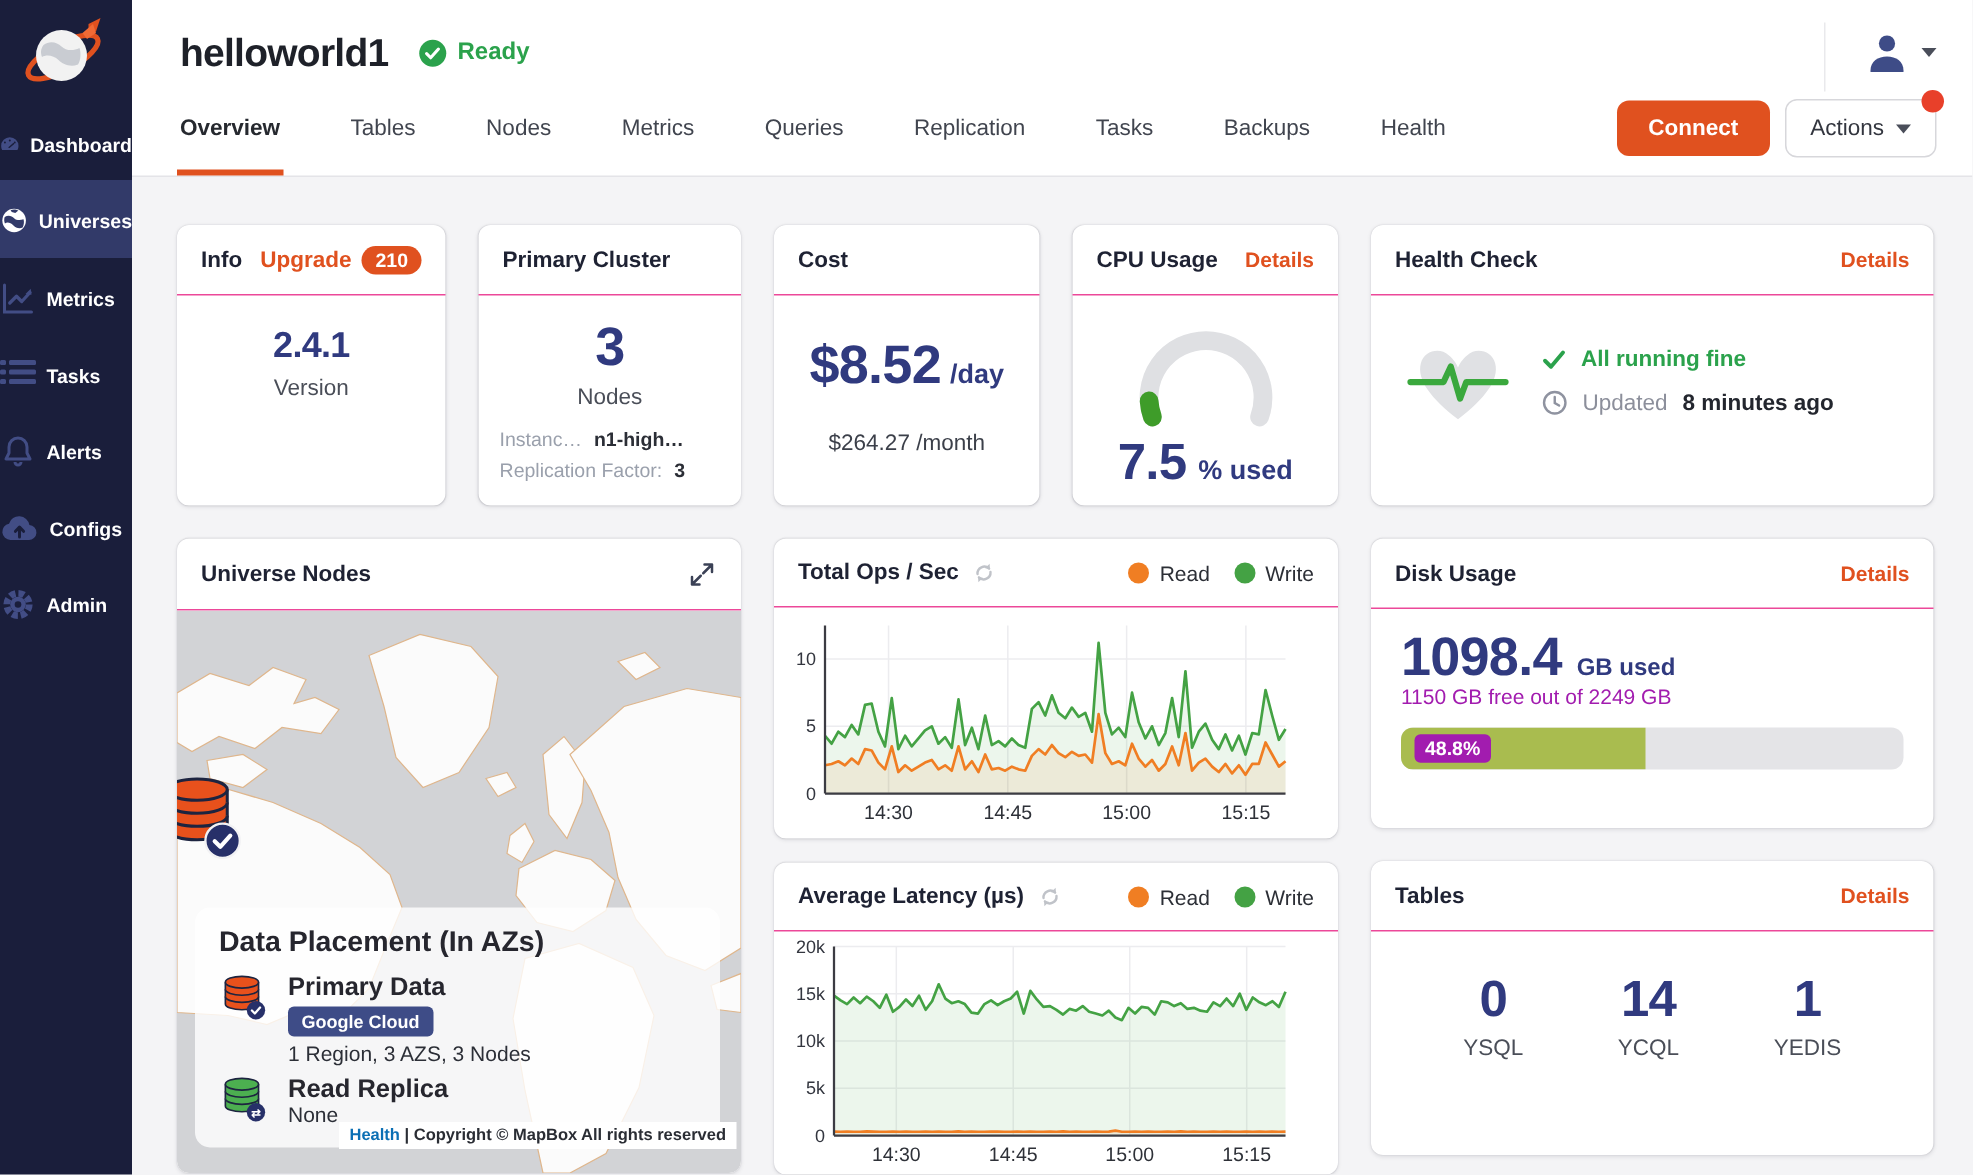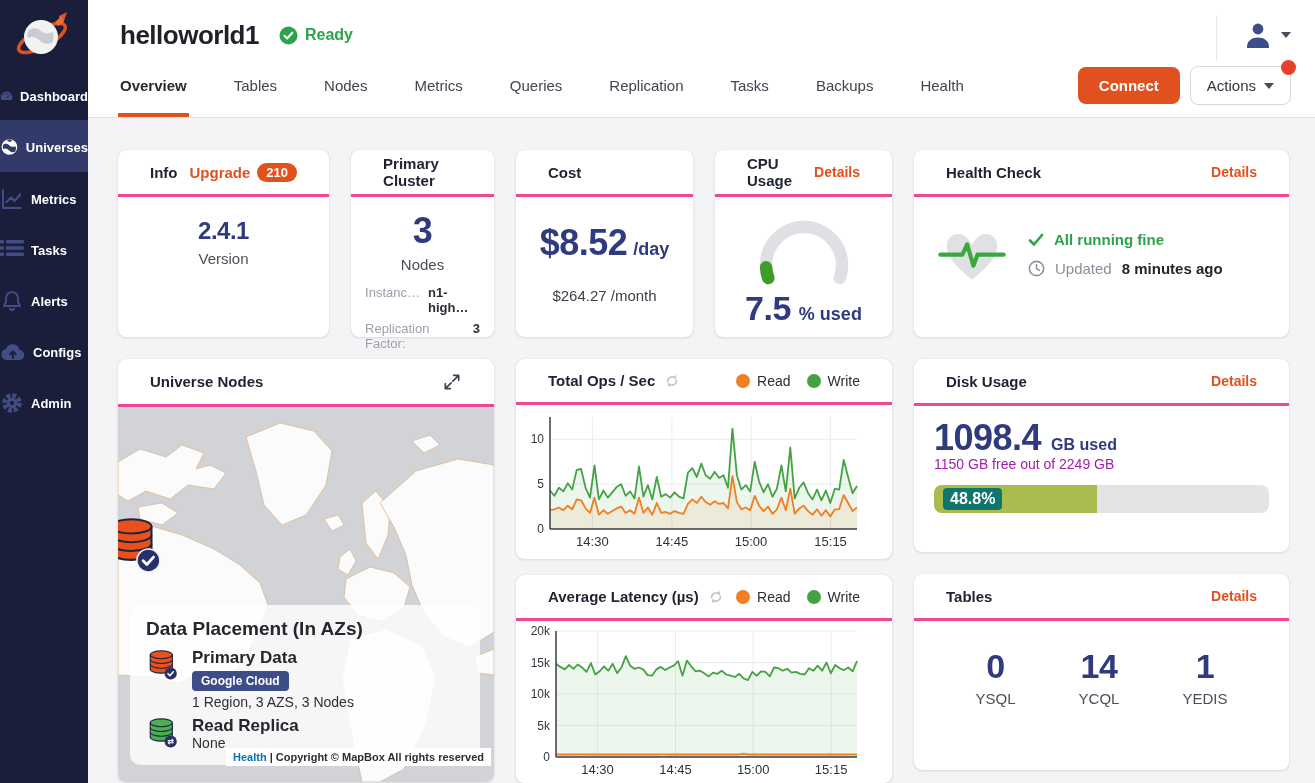--- a/index.html
+++ b/index.html
@@ -29,21 +29,21 @@
   .btn-connect{background:#e0511f;color:#fff;border:none;border-radius:8px;font-size:15px;font-weight:700;padding:10px 21px;cursor:pointer;font-family:inherit;}
   .btn-actions{position:relative;background:#fff;border:1px solid #d7d7db;border-radius:8px;font-size:15px;color:#33363f;padding:10px 16px;display:flex;align-items:center;cursor:pointer;font-family:inherit;}
   .notif-dot{position:absolute;top:-7px;right:-6px;width:15px;height:15px;border-radius:50%;background:#e8402a;}
   
   .content{padding:32px 24px 0 30px;}
   .row{display:flex;gap:22px;}
   .col{display:flex;flex-direction:column;}
   .w376{width:376px;}.w375{width:375px;}
   .pair{display:flex;gap:22px;}
   .card{background:#fff;border-radius:8px;box-shadow:0 1px 3px rgba(20,24,40,.10),0 0 1px rgba(20,24,40,.18);}
-  .card-h{display:flex;align-items:center;padding:0 32px;height:47px;border-bottom:3px solid #ec4899;}
+  .card-h{display:flex;align-items:center;padding:0 16px;height:47px;border-bottom:1px solid #ec4899;}
   .card-title{font-size:15px;font-weight:800;color:#1e2233;}
   .link{margin-left:auto;color:#e0511f;font-size:14px;font-weight:600;cursor:pointer;text-decoration:none;}
   .h187{height:187px;}
   .stat-body{display:flex;flex-direction:column;align-items:center;padding-top:22px;}
   .big{font-size:36px;font-weight:800;color:#303a7f;letter-spacing:-.5px;line-height:1;}
   .sub-lbl{font-size:15px;color:#4a4e58;margin-top:7px;}
   .kv{width:100%;padding:0 14px;font-size:13px;margin-top:6px;display:flex;}
   .kv .k{color:#9aa0ac;}
   .kv .v{color:#2b2e36;margin-left:8px;font-weight:600;}
   .upgrade{color:#e0511f;font-size:15px;font-weight:700;margin-left:12px;cursor:pointer;}
@@ -81,21 +81,21 @@
   .tick{font-size:12px;fill:#33363f;}
   .xtick{font-size:13px;fill:#2e3138;}
   
   .disk-card{height:193px;}
   .disk-body{padding:14px 20px 0;}
   .disk-val{display:flex;align-items:baseline;gap:10px;}
   .disk-unit{font-size:16px;font-weight:700;color:#303a7f;}
   .disk-sub{font-size:14px;color:#a21caf;}
   .bar{position:relative;height:28px;border-radius:8px;background:#e4e4e7;margin-top:13px;overflow:hidden;}
   .bar-fill{position:absolute;left:0;top:0;bottom:0;background:#a9bc4f;}
-  .bar-pill{position:absolute;left:9px;top:50%;transform:translateY(-50%);background:#0f766e;color:#fff;font-size:16px;font-weight:800;border-radius:4px;padding:2px 7px;}
+  .bar-pill{position:absolute;left:9px;top:50%;transform:translateY(-50%);background:#a21caf;color:#fff;font-size:13px;font-weight:800;border-radius:4px;padding:2px 7px;}
   
   .tables-card{height:196px;}
   .tbl-body{display:flex;justify-content:space-around;padding:28px 30px 0;}
   .tbl-stat{display:flex;flex-direction:column;align-items:center;}
   .tbl-stat .big{font-size:34px;}
   .tbl-stat .sub-lbl{color:#4a4e58;}
   .mt22{margin-top:22px;}
 </style>
 </head>
 <body>

